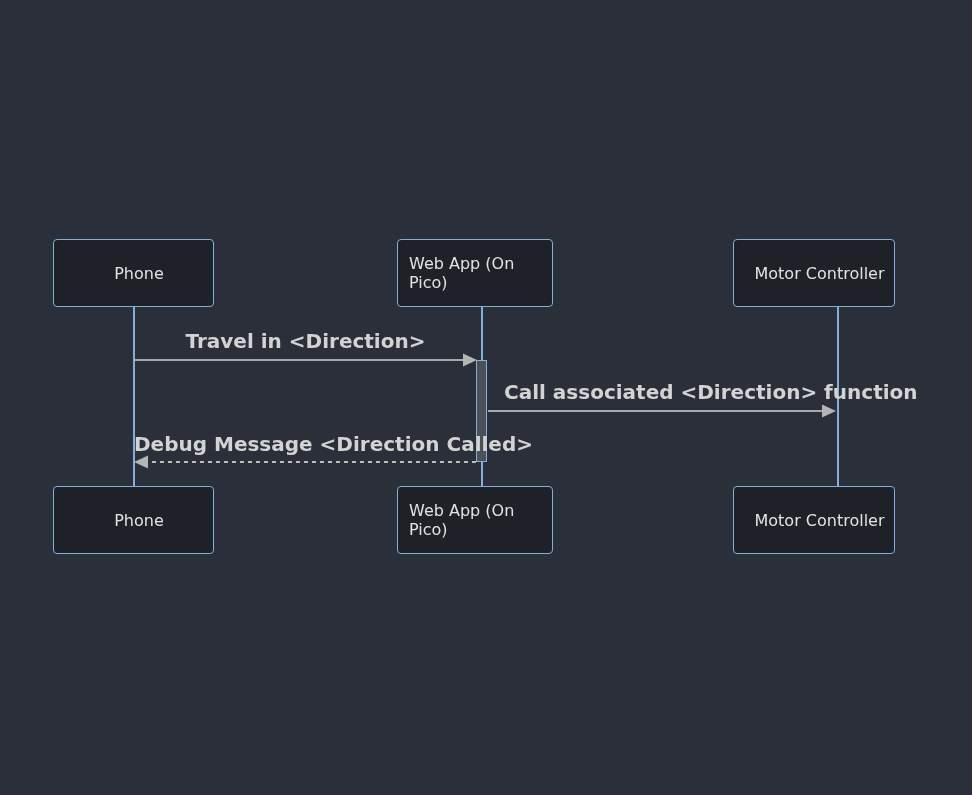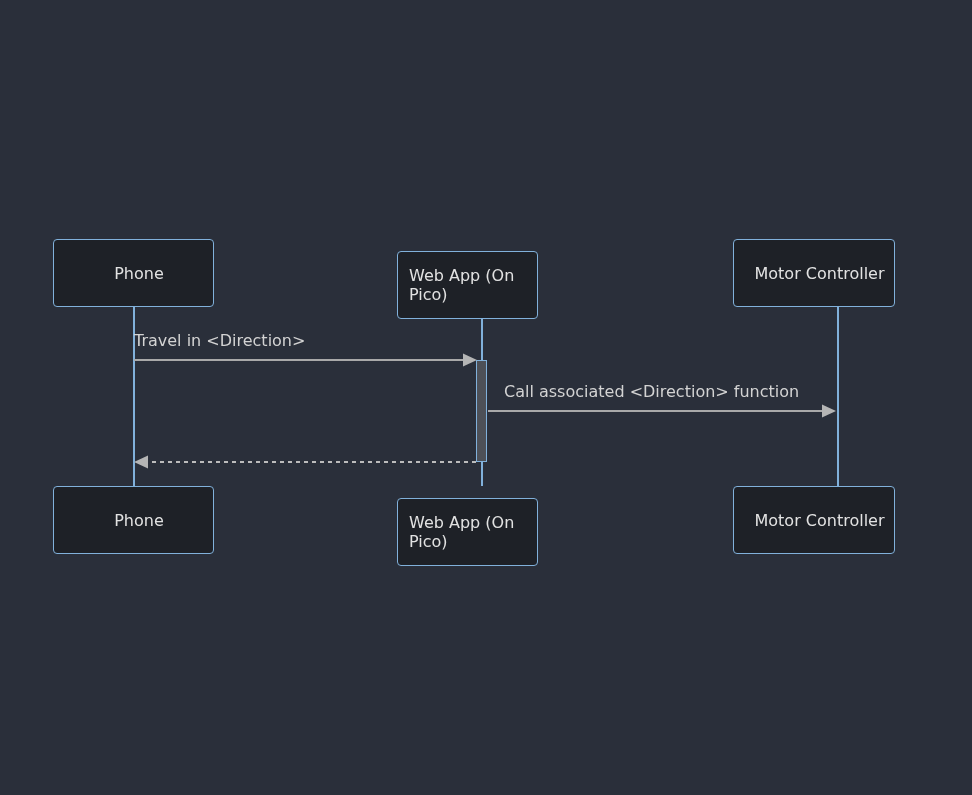--- a/index.html
+++ b/index.html
@@ -34,21 +34,21 @@
     border-radius: 4px;
     display: flex;
     align-items: center;
     justify-content: center;
     color: var(--actor-text);
     font-size: 16px;
     box-sizing: border-box;
     padding-left: 11px;
   }
   .actor-phone   { left: 53px;  width: 161px; }
-  .actor-webapp  { left: 397px; width: 141px; margin-top: 12px; }
+  .actor-webapp  { left: 397px; width: 156px; }
   .actor-motor   { left: 733px; width: 162px; }
   .actor-top     { top: 239px; }
   .actor-bottom  { top: 486px; }
   .lifeline {
     position: absolute;
     top: 307px;
     height: 179px;
     width: 2px;
     background: var(--lifeline);
   }
@@ -67,24 +67,25 @@
   }
   .arrow-layer {
     position: absolute;
     left: 0; top: 0;
     width: 972px; height: 795px;
     pointer-events: none;
   }
   .msg-label {
     position: absolute;
     color: var(--signal-text);
-    font-size: 16px;
-    text-align: left;
+    font-size: 20px;
+    text-align: center;
     line-height: 20px;
     white-space: nowrap;
+    font-weight: bold;
   }
   .msg-label-1 { left: 134px; width: 343px; top: 331px; }
   .msg-label-2 { left: 504px; width: 348px; top: 382px; }
   .msg-label-3 { left: 134px; width: 343px; top: 434px; }
 </style>
 </head>
 <body>
 
 <div class="canvas">
 
@@ -101,20 +102,21 @@
 
     <line x1="488" y1="411" x2="824" y2="411" stroke="#a9a9a9" stroke-width="2"></line>
     <polygon points="836,411 822,404.5 822,417.5" fill="#b5b5b5"></polygon>
 
     <line x1="476" y1="462" x2="147" y2="462" stroke="#bcbcbc" stroke-width="2" stroke-dasharray="4 4"></line>
     <polygon points="134,462 148,455.5 148,468.5" fill="#b5b5b5"></polygon>
   </svg>
 
   <div class="msg-label msg-label-1">Travel in &lt;Direction&gt;</div>
   <div class="msg-label msg-label-2">Call associated &lt;Direction&gt; function</div>
+  <div class="msg-label msg-label-3">Debug Message &lt;Direction Called&gt;</div>
 
   <div class="actor-box actor-top actor-phone">
     <span>Phone</span>
   </div>
   <div class="actor-box actor-top actor-webapp">
     <span>Web App (On Pico)</span>
   </div>
   <div class="actor-box actor-top actor-motor">
     <span>Motor Controller</span>
   </div>

